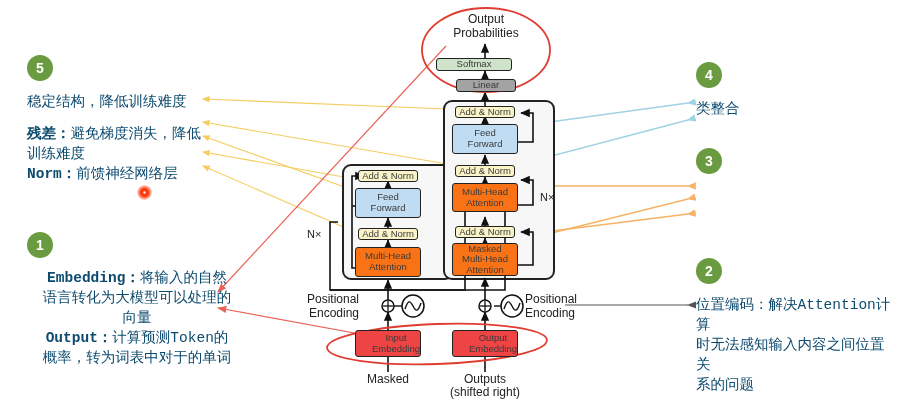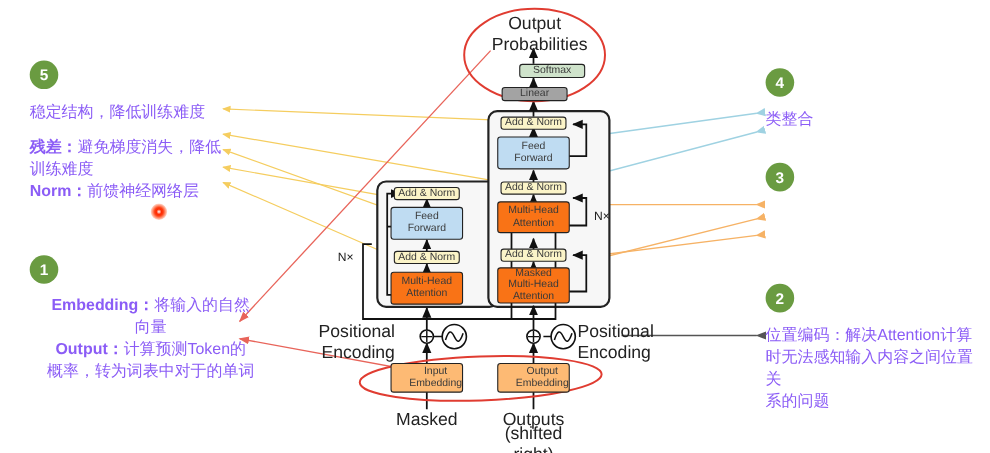--- a/index.html
+++ b/index.html
@@ -14,21 +14,21 @@
 
   
   .note{position:absolute;}
   .badge{
     width:26px;height:26px;border-radius:50%;
     background:#6a9b41;color:#fff;
     font-size:14px;font-weight:bold;
     display:flex;align-items:center;justify-content:center;
     line-height:1;
   }
-  .note p{margin:0;font-size:14.5px;line-height:1.38;color:#8b5cf6;}
+  .note p{margin:0;font-size:14.5px;line-height:1.38;color:#0c4a6e;font-family:Liberation Mono, monospace;}
   .note .hd{font-weight:bold;}
   .gap{height:12px;}
 
   .note-5{left:27px;top:55px;width:215px;}
   .note-5 .body{margin-top:11px;}
   .note-1{left:27px;top:232px;width:220px;}
   .note-1 .body{margin-top:10px;text-align:center;}
   .note-4{left:696px;top:62px;width:196px;}
   .note-4 .body{margin-top:11px;}
   .note-3{left:696px;top:148px;width:196px;}
@@ -46,28 +46,28 @@
   .blk{
     position:absolute;box-sizing:border-box;
     border:1.3px solid #222;border-radius:3px;
     font-size:9.5px;line-height:1.12;color:#3a3a3a;
     display:flex;flex-direction:column;align-items:center;justify-content:center;
     text-align:center;white-space:pre-line;
   }
   .blk.an{background:#fbf4c8;}
   .blk.ff{background:#bfdcf2;}
   .blk.mha{background:#f97316;}
-  .blk.emb{background:#fdba74;padding-left:16px;}
+  .blk.emb{background:#ef4444;padding-left:16px;}
   .blk.sm{background:#cfe3cb;}
   .blk.lin{background:#a3a3a3;}
   .stackbox{
     position:absolute;box-sizing:border-box;
     border:2px solid #222;border-radius:9px;background:#f7f7f7;
   }
-  .plain{position:absolute;font-size:16px;color:#222;line-height:1.2;text-align:center;}
+  .plain{position:absolute;font-size:12px;color:#222;line-height:1.2;text-align:center;}
   .nx{position:absolute;font-size:11px;color:#222;}
 </style>
 </head>
 <body>
 
 <div id="stage">
 
   <svg class="layer" id="arrows">
     <defs>
       <marker id="mY" markerWidth="7" markerHeight="7" refX="6" refY="3.5" orient="auto">
@@ -206,21 +206,21 @@
 
     <g fill="none" stroke="#e03c31" stroke-width="1.8">
       <ellipse cx="486" cy="50" rx="64" ry="42"></ellipse>
       <ellipse cx="437" cy="344" rx="110" ry="20" transform="rotate(-2 437 344)"></ellipse>
     </g>
   </svg>
 
   <div class="plain" style="left:447px;top:12px;width:78px;">Output
 Probabilities</div>
 
-  <div class="blk sm" style="left:472px;top:58px;width:60px;height:13px;">Softmax</div>
+  <div class="blk sm" style="left:436px;top:58px;width:76px;height:13px;">Softmax</div>
   <div class="blk lin" style="left:456px;top:79px;width:60px;height:13px;">Linear</div>
 
   <div class="blk an" style="left:358px;top:170px;width:60px;height:12px;">Add &amp; Norm</div>
   <div class="blk ff" style="left:355px;top:188px;width:66px;height:30px;">Feed
 Forward</div>
   <div class="blk an" style="left:358px;top:228px;width:60px;height:12px;">Add &amp; Norm</div>
   <div class="blk mha" style="left:355px;top:247px;width:66px;height:30px;">Multi-Head
 Attention</div>
   <div class="nx" style="left:307px;top:228px;">N×</div>
 
@@ -258,20 +258,21 @@
       <p><span class="hd">残差：</span><span>避免梯度消失，降低</span></p>
       <p>训练难度</p>
       <p><span class="hd">Norm：</span><span>前馈神经网络层</span></p>
     </div>
   </div>
 
   <div class="note note-1">
     <div class="badge">1</div>
     <div class="body">
       <p><span class="hd">Embedding：</span><span>将输入的自然</span></p>
+      <p>语言转化为大模型可以处理的</p>
       <p>向量</p>
       <p><span class="hd">Output：</span><span>计算预测Token的</span></p>
       <p>概率，转为词表中对于的单词</p>
     </div>
   </div>
 
   <div class="note note-4">
     <div class="badge">4</div>
     <div class="body">
       <p>类整合</p>

